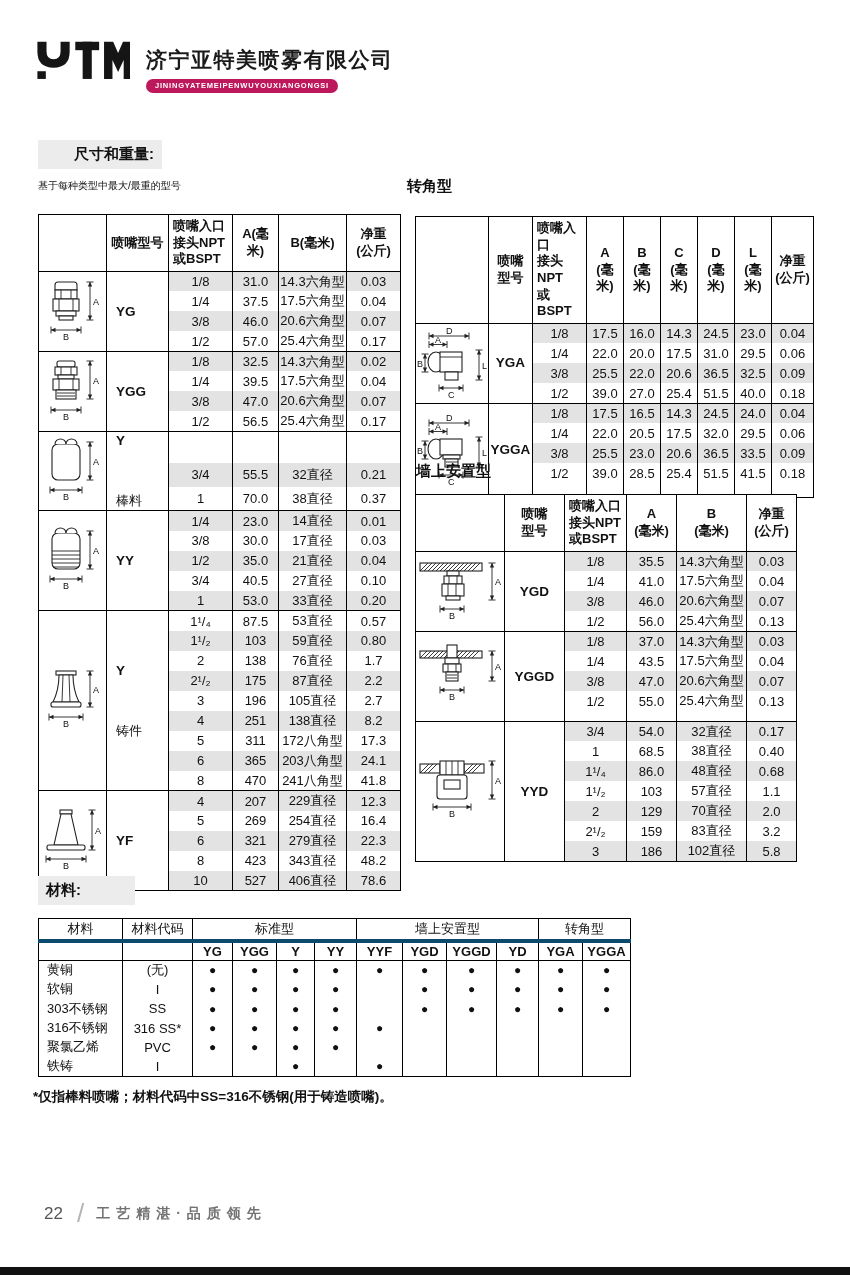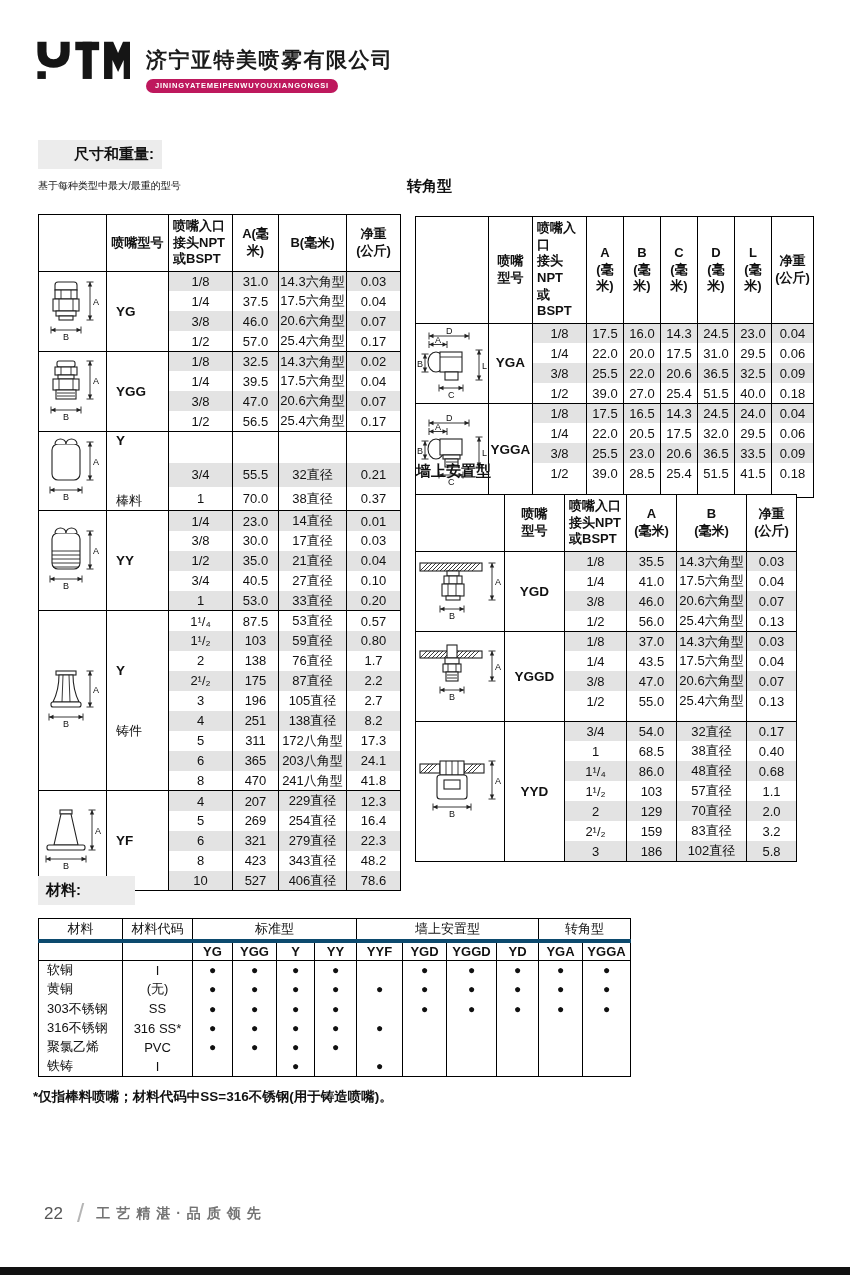--- a/index.html
+++ b/index.html
@@ -915,41 +915,41 @@
             <th>YYF</th>
             <th>YGD</th>
             <th>YGGD</th>
             <th>YD</th>
             <th>YGA</th>
             <th>YGGA</th>
           </tr>
         </thead>
         <tbody>
           <tr>
+            <td class="mname">黄铜</td>
+            <td>(无)</td>
+            <td class="dot">●</td>
+            <td class="dot">●</td>
+            <td class="dot">●</td>
+            <td class="dot">●</td>
+            <td class="dot">●</td>
+            <td class="dot">●</td>
+            <td class="dot">●</td>
+            <td class="dot">●</td>
+            <td class="dot">●</td>
+            <td class="dot">●</td>
+          </tr>
+          <tr>
             <td class="mname">软铜</td>
             <td>I</td>
             <td class="dot">●</td>
             <td class="dot">●</td>
             <td class="dot">●</td>
             <td class="dot">●</td>
             <td class="dot"></td>
-            <td class="dot">●</td>
-            <td class="dot">●</td>
-            <td class="dot">●</td>
-            <td class="dot">●</td>
-            <td class="dot">●</td>
-          </tr>
-          <tr>
-            <td class="mname">黄铜</td>
-            <td>(无)</td>
-            <td class="dot">●</td>
-            <td class="dot">●</td>
-            <td class="dot">●</td>
-            <td class="dot">●</td>
-            <td class="dot">●</td>
             <td class="dot">●</td>
             <td class="dot">●</td>
             <td class="dot">●</td>
             <td class="dot">●</td>
             <td class="dot">●</td>
           </tr>
           <tr>
             <td class="mname">303不锈钢</td>
             <td>SS</td>
             <td class="dot">●</td>

